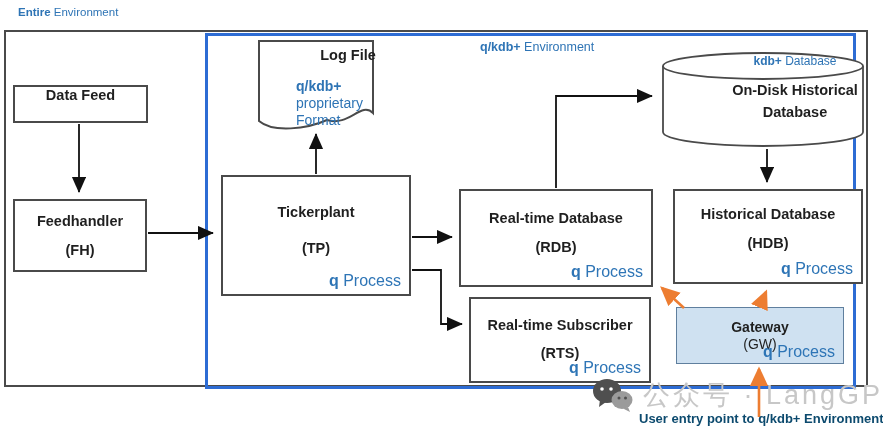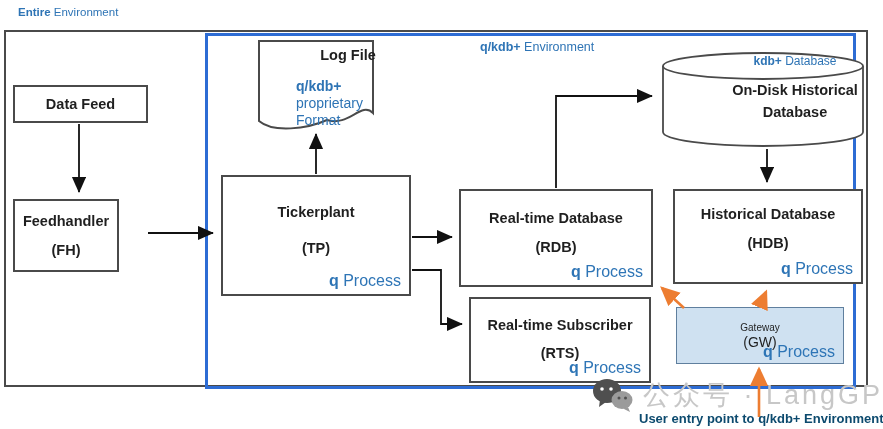--- a/index.html
+++ b/index.html
@@ -54,25 +54,25 @@
     <b>Entire</b><span> Environment</span>
   </div>
 
   <div class="frame-outer"></div>
   <div class="frame-blue"></div>
 
   <div class="lbl-top" style="left:480px; top:40px; font-size:12.5px;">
     <b>q/kdb+</b><span> Environment</span>
   </div>
 
-  <div class="node" style="left:13px; top:85px; width:135px; height:38px; justify-content:center;">
+  <div class="node" style="left:13px; top:85px; width:135px; height:38px; ">
     <div class="title">Data Feed</div>
   </div>
 
-  <div class="node" style="left:13px; top:199px; width:106px; height:73px; justify-content:center; gap:13px;">
+  <div class="node" style="left:13px; top:199px; width:134px; height:73px; justify-content:center; gap:13px;">
     <div class="title">Feedhandler</div>
     <div class="abbr">(FH)</div>
   </div>
 
   <div class="node" style="left:221px; top:175px; width:190px; height:121px; justify-content:center; gap:20px; padding-bottom:12px;">
     <div class="title">Tickerplant</div>
     <div class="abbr">(TP)</div>
     <div class="qp"><b>q</b><span> Process</span></div>
   </div>
 
@@ -110,21 +110,21 @@
     <div>Database</div>
   </div>
 
   <div class="node" style="left:673px; top:189px; width:190px; height:95px; justify-content:center; gap:13px; padding-bottom:16px;">
     <div class="title">Historical Database</div>
     <div class="abbr">(HDB)</div>
     <div class="qp"><b>q</b><span> Process</span></div>
   </div>
 
   <div class="node" style="left:676px; top:307px; width:168px; height:57px; justify-content:center; gap:1px; background:#cfe1f1; border:1px solid #5f7f9e;">
-    <div style="font-size:10px; font-weight:normal;">Gateway</div>
+    <div style="font-size:14px; font-weight:bold;">Gateway</div>
     <div style="font-size:14px; font-weight:normal;">(GW)</div>
     <div class="qp" style="bottom:2px;"><b>q</b><span> Process</span></div>
   </div>
 
   <svg class="layer" width="883" height="429" viewBox="0 0 883 429">
     <defs>
       <marker id="ab" markerWidth="10" markerHeight="9" refX="8.5" refY="4" orient="auto">
         <path d="M0,0 L9,4 L0,8 Z" fill="#111111"></path>
       </marker>
       <marker id="ao" markerWidth="9" markerHeight="8" refX="6.5" refY="3.5" orient="auto">

